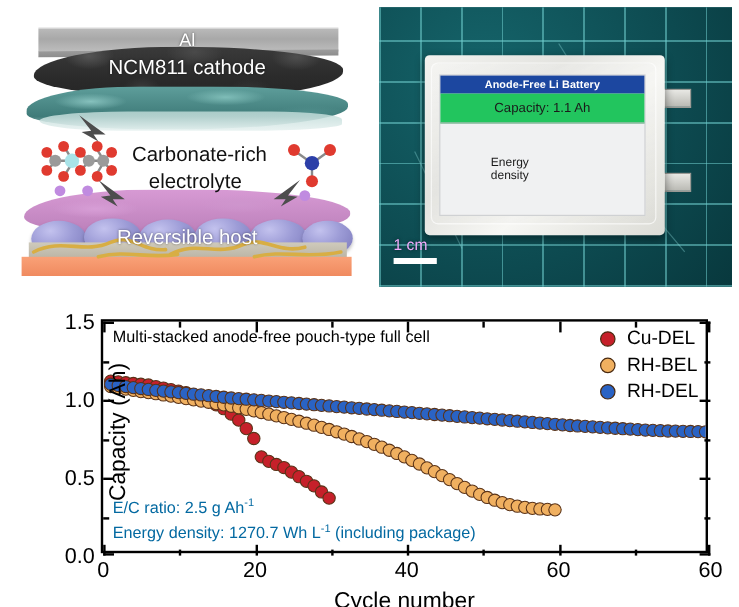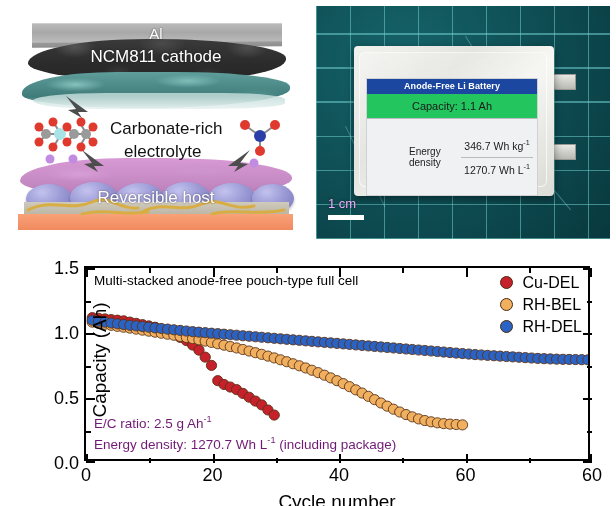--- a/index.html
+++ b/index.html
@@ -118,21 +118,21 @@
     border:1px solid rgba(255,255,255,.65);
     border-radius:6px;
     background:linear-gradient(160deg, rgba(255,255,255,.25), rgba(210,210,205,.15));
   }
   .tab-foil {
     position:absolute; width:28px; height:16px;
     background:linear-gradient(#e8e8e4,#b9b9b3);
     border:1px solid #9a9a95;
   }
   #label-card {
-    position:absolute; left:12px; top:32px; width:172px; height:118px;
+    position:absolute; left:12px; top:16px; width:172px; height:118px;
     background:#f0f1f2;
     border:1px solid #cfd1d3;
     display:flex; flex-direction:column;
   }
   #label-title {
     background:#1c47a0; color:#ffffff;
     font-size:9px; font-weight:bold; letter-spacing:.1px;
     text-align:center; padding:3px 0 3px; line-height:1;
   }
   #label-capacity {
@@ -183,21 +183,21 @@
   }
   #xlabel-txt {
     position:absolute; left:50%; top:calc(100% + 32px);
     transform:translateX(-50%);
     font-size:19px; color:#000; white-space:nowrap;
   }
   #chart-title-note {
     position:absolute; left:8px; top:5px;
     font-size:13.5px; color:#000; white-space:nowrap;
   }
-  .note-line { position:absolute; left:8px; font-size:13.5px; color:#701a75; white-space:nowrap; }
+  .note-line { position:absolute; left:8px; font-size:13.5px; color:#0369a1; white-space:nowrap; }
   #note-ec { top:146px; }
   #note-ed { top:167px; }
 
   #legend {
     position:absolute; right:6px; top:4px;
     display:flex; flex-direction:column; gap:1px;
   }
   .legend-row { display:flex; align-items:center; gap:9px; height:21px; }
   .legend-dot {
     width:13px; height:13px; border-radius:50%;
@@ -316,28 +316,20 @@
     <div class="tab-foil" style="left:232px;top:138px;"></div>
 
     <div id="pouch">
       <div id="label-card">
         <div id="label-title">Anode-Free Li Battery</div>
         <div id="label-capacity">Capacity:  1.1 Ah</div>
         <div id="label-energy">
           <div id="energy-key">
             <div>Energy</div>
             <div>density</div>
-          </div>
-          <div id="energy-vals">
-            <div class="energy-val">
-              <span>346.7 Wh kg</span><sup>-1</sup>
-            </div>
-            <div class="energy-val">
-              <span>1270.7 Wh L</span><sup>-1</sup>
-            </div>
           </div>
         </div>
       </div>
     </div>
 
     <div id="scalebar-label">1 cm</div>
     <div id="scalebar-bar"></div>
   </div>
 </div>
 

